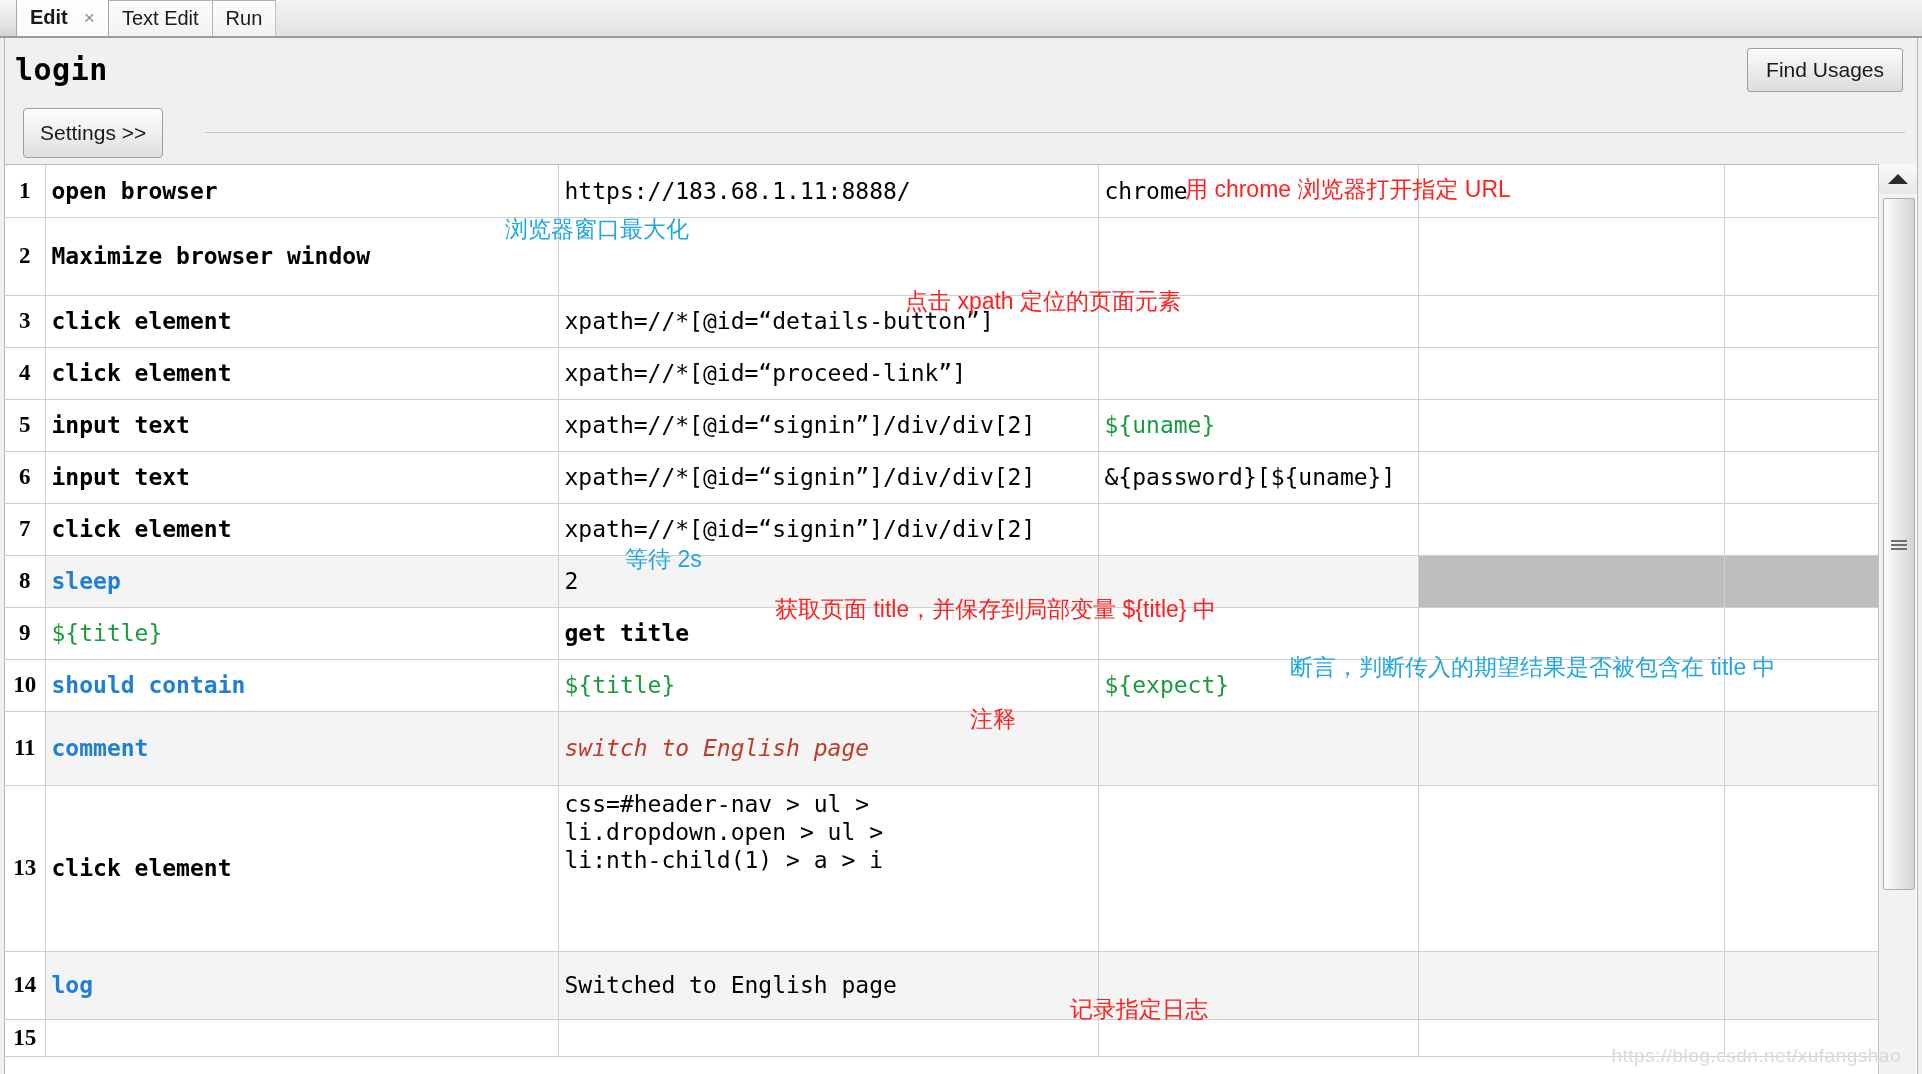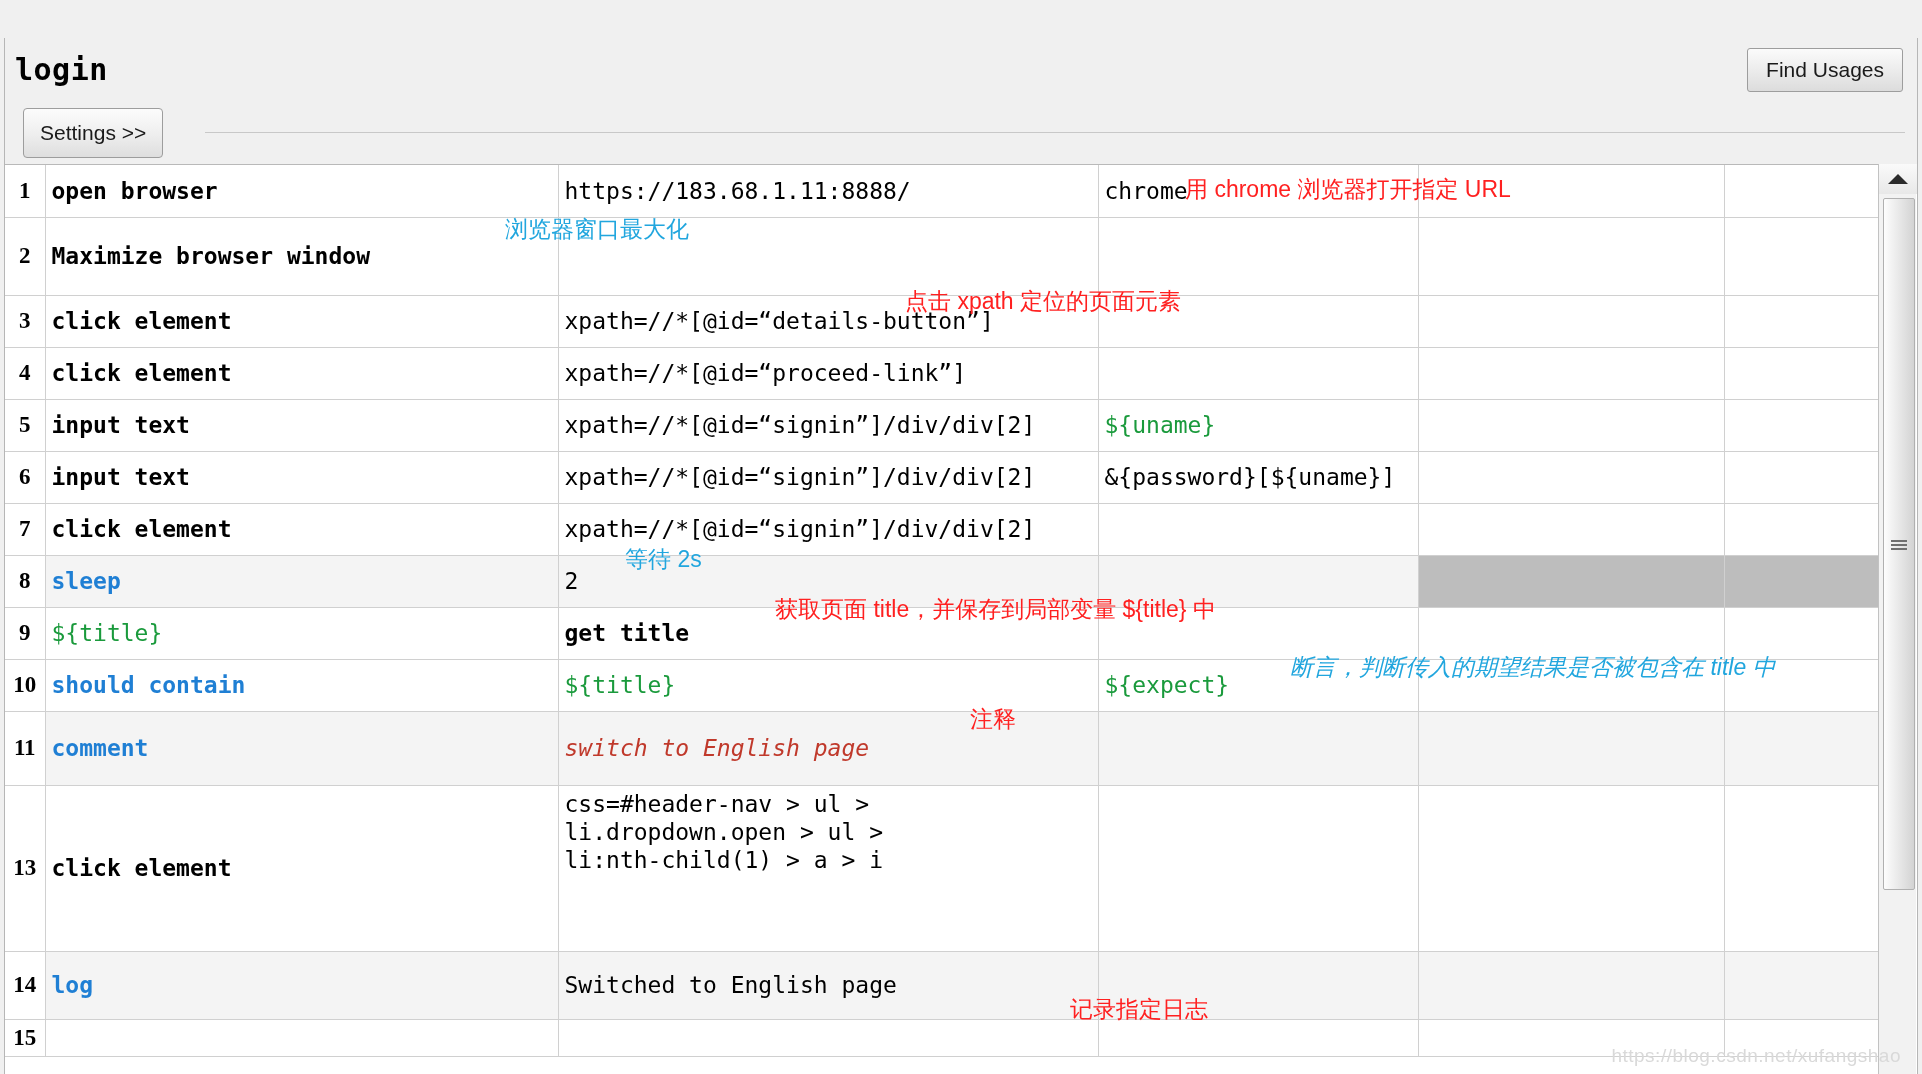--- a/index.html
+++ b/index.html
@@ -245,20 +245,33 @@
     color: #d9d9d9;
     font-family: "Liberation Sans", sans-serif;
     letter-spacing: 0.5px;
   }
 </style>
 </head>
 <body>
 
 <div id="app">
 
+  <div class="tabbar">
+    <div class="tab first active">
+      <span>Edit</span>
+      <span class="tab-close">×</span>
+    </div>
+    <div class="tab">
+      <span>Text Edit</span>
+    </div>
+    <div class="tab">
+      <span>Run</span>
+    </div>
+    <div class="tabbar-filler"></div>
+  </div>
 
   <div class="panel">
 
     <div class="title-row">
       <div class="page-title">login</div>
       <div class="find-usages">Find Usages</div>
     </div>
 
     <div class="settings-row">
       <div class="settings-btn">Settings &gt;&gt;</div>
@@ -391,21 +404,21 @@
               <td></td>
             </tr>
           </tbody>
       </table>
       <div class="overlay" id="overlay">
           <div class="ov red" style="left: 1180px; top: 10px;">用 chrome 浏览器打开指定 URL</div>
           <div class="ov blue" style="left: 500px; top: 50px;">浏览器窗口最大化</div>
           <div class="ov red" style="left: 900px; top: 122px;">点击 xpath 定位的页面元素</div>
           <div class="ov blue" style="left: 620px; top: 380px;">等待 2s</div>
           <div class="ov red" style="left: 770px; top: 430px;">获取页面 title，并保存到局部变量 ${title} 中</div>
-          <div class="ov blue" style="left: 1285px; top: 488px; font-style: italic;">断言，判断传入的期望结果是否被包含在 title 中</div>
+          <div class="ov blue" style="left: 1285px; top: 488px;">断言，判断传入的期望结果是否被包含在 title 中</div>
           <div class="ov red" style="left: 965px; top: 540px;">注释</div>
           <div class="ov red" style="left: 1065px; top: 830px;">记录指定日志</div>
           <div class="ov red" style="left: 965px; top: 540px;"></div>
         </div>
     </div>
 
     <div class="vscroll">
       <div class="vs-arrow">
         <div class="tri"></div>
       </div>

